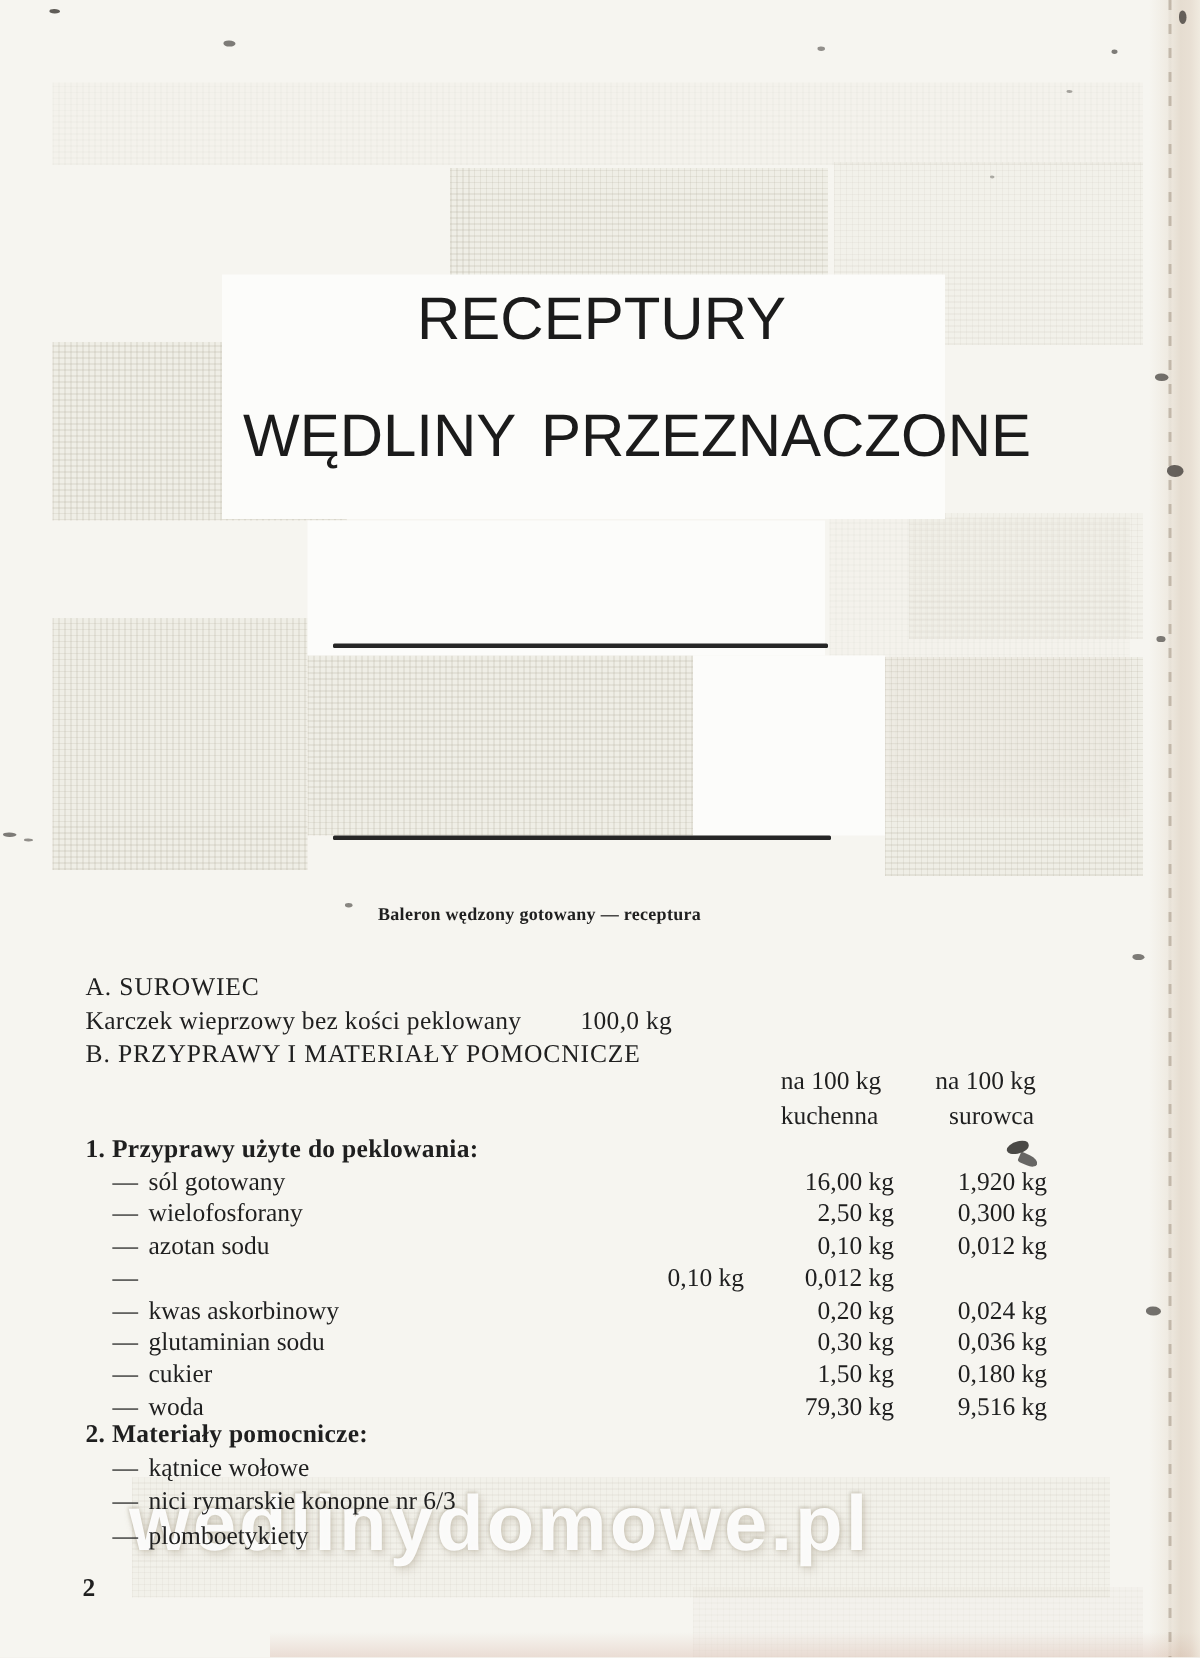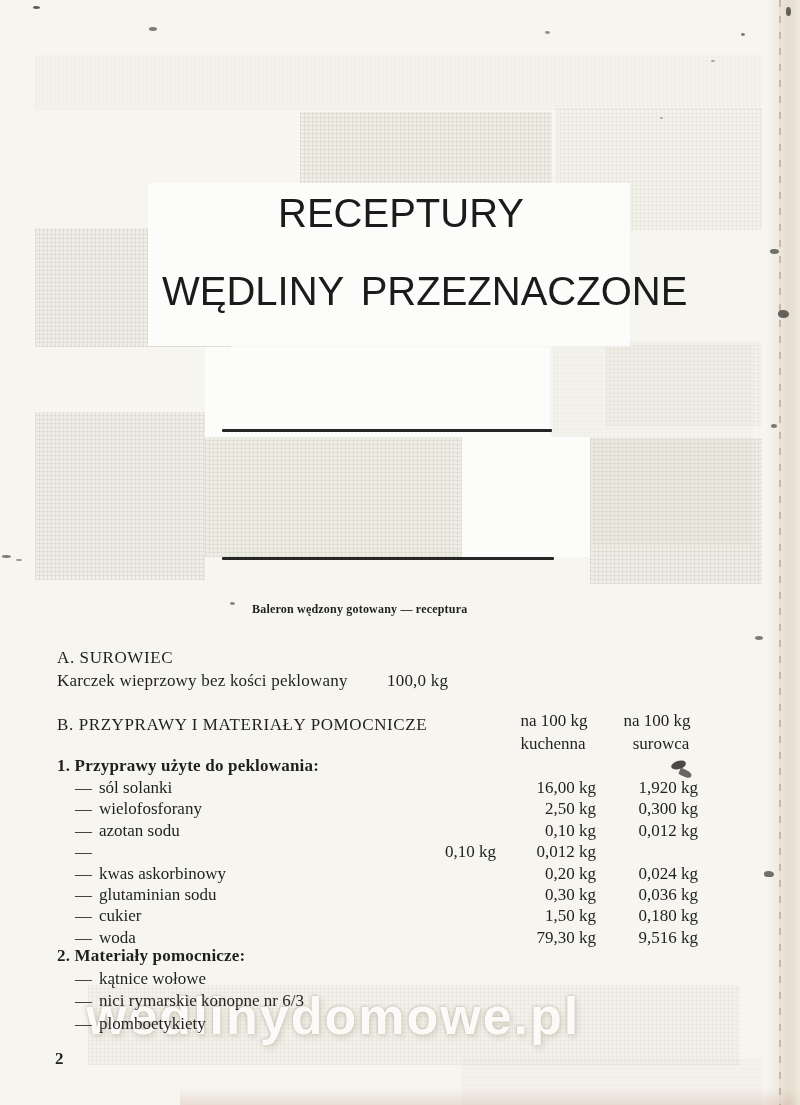--- a/index.html
+++ b/index.html
@@ -89,34 +89,34 @@
   <div class="rule z3" style="left:222px;top:429px;width:330px;"></div>
   <div class="rule z3" style="left:222px;top:557px;width:332px;"></div>
 
   <div class="recipe-heading z3" style="left:252px;top:602px;">Baleron wędzony gotowany — receptura</div>
 
   <div class="body-line caps z3" style="left:57px;top:648px;">A. SUROWIEC</div>
 
   <div class="body-line z3" style="left:57px;top:671px;">Karczek wieprzowy bez kości peklowany</div>
   <div class="body-line z3" style="left:387px;top:671px;">100,0 kg</div>
 
-  <div class="body-line caps z3" style="left:57px;top:693px;margin-top:22px;">B. PRZYPRAWY I MATERIAŁY POMOCNICZE</div>
+  <div class="body-line caps z3" style="left:57px;top:693px;">B. PRZYPRAWY I MATERIAŁY POMOCNICZE</div>
 
   <div class="body-line bold z3" style="left:57px;top:716px;margin-top:40px;">1. Przyprawy użyte do peklowania:</div>
 
   <div class="colhead z3" style="left:554px;top:711px;">na 100 kg</div>
   <div class="colhead z3" style="left:657px;top:711px;">na 100 kg</div>
   <div class="colhead z3" style="left:553px;top:734px;">kuchenna</div>
   <div class="colhead z3" style="left:661px;top:734px;">surowca</div>
 
   <div class="ing-table z3" id="ing-table">
     <div class="ing-row">
       <span></span>
       <span>—</span>
-      <span class="cell-name">sól solanki</span>
+      <span class="cell-name">sól gotowany</span>
       <span class="cell-val">16,00 kg</span>
       <span class="cell-val">1,920 kg</span>
     </div>
 
     <div class="ing-row">
       <span></span>
       <span>—</span>
       <span class="cell-name">wielofosforany</span>
       <span class="cell-val">2,50 kg</span>
       <span class="cell-val">0,300 kg</span>

